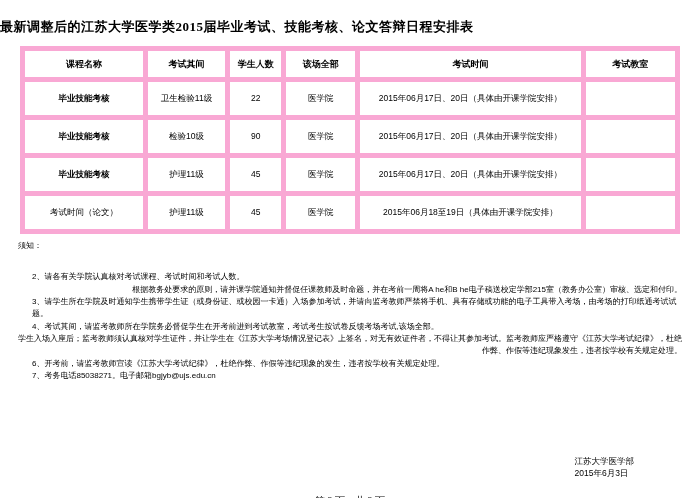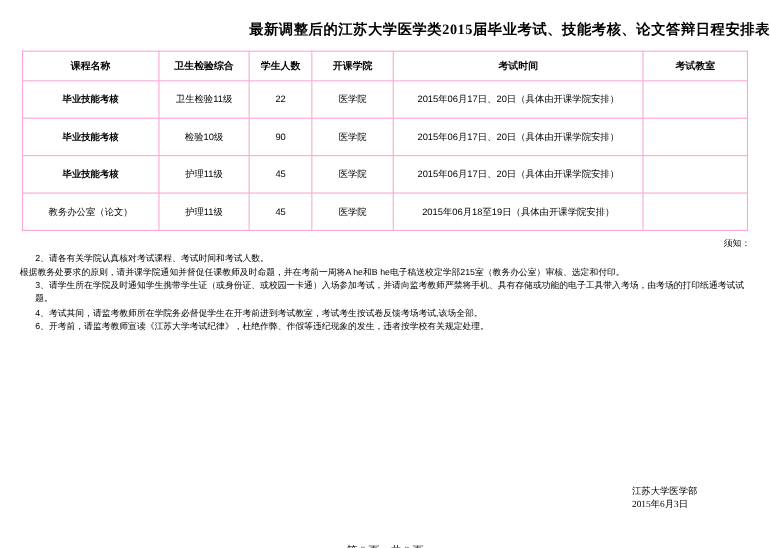--- a/index.html
+++ b/index.html
@@ -15,35 +15,35 @@
     overflow: hidden;
   }
   .page {
     position: relative;
     width: 700px;
     height: 498px;
     box-sizing: border-box;
     padding: 0;
   }
   .doc-title {
-    text-align: right;
+    text-align: left;
     font-size: 13px;
     font-weight: bold;
     letter-spacing: 0.5px;
     margin: 18px 0 10px 0;
     font-family: "Liberation Serif", "DejaVu Serif", serif;
   }
   table.schedule {
     border-collapse: collapse;
     margin: 0 auto;
     width: 660px;
     table-layout: fixed;
   }
   table.schedule th, table.schedule td {
-    border: 1px solid #f9a8d4;
+    border: 5px solid #f9a8d4;
     font-size: 8.5px;
     text-align: center;
     vertical-align: middle;
     padding: 2px 1px;
     line-height: 1.35;
     font-family: "Liberation Sans", "DejaVu Sans", sans-serif;
   }
   table.schedule th {
     font-weight: bold;
     height: 22px;
@@ -65,41 +65,41 @@
   .col5 { width: 220px; }
   .col6 { width: 92px; }
 
   .notes {
     margin: 6px 18px 0 18px;
     font-size: 8px;
     line-height: 1.5;
     font-family: "Liberation Sans", "DejaVu Sans", sans-serif;
   }
   .notes .head {
-    margin-bottom: 1px;
-    text-align: right;
+    margin-bottom: 19px;
   }
   .notes p {
     margin: 0 0 0.5px 0;
     text-indent: 0;
   }
   .notes p.indent {
     padding-left: 14px;
   }
   .notes p.indent2 {
     padding-left: 0px;
+    text-align: right;
   }
   .signature {
     position: absolute;
     right: 66px;
-    bottom: 51px;
+    bottom: 36px;
     font-size: 8.5px;
     line-height: 1.5;
     text-align: left;
-    font-family: Liberation Serif, serif;
+    font-family: Liberation Sans, sans-serif;
   }
   .footer {
     position: absolute;
     bottom: 8px;
     left: 0;
     width: 100%;
     text-align: center;
     font-size: 10px;
     font-family: "Liberation Serif", "DejaVu Serif", serif;
   }
@@ -116,23 +116,23 @@
       <col class="col1">
         <col class="col2">
         <col class="col3">
         <col class="col4">
         <col class="col5">
         <col class="col6">
     </colgroup>
     <thead>
       <tr>
         <th>课程名称</th>
-        <th>卫生检验综合</th>
+        <th>考试其间</th>
         <th>学生人数</th>
-        <th>开课学院</th>
+        <th>该场全部</th>
         <th>考试时间</th>
         <th>考试教室</th>
       </tr>
     </thead>
     <tbody>
       <tr>
         <td class="course bold">毕业技能考核</td>
         <td>卫生检验11级</td>
         <td>22</td>
         <td>医学院</td>
@@ -149,37 +149,39 @@
       </tr>
       <tr>
         <td class="course bold">毕业技能考核</td>
         <td>护理11级</td>
         <td>45</td>
         <td>医学院</td>
         <td>2015年06月17日、20日（具体由开课学院安排）</td>
         <td></td>
       </tr>
       <tr>
-        <td class="course">教务办公室（论文）</td>
+        <td class="course">考试时间（论文）</td>
         <td>护理11级</td>
         <td>45</td>
         <td>医学院</td>
         <td>2015年06月18至19日（具体由开课学院安排）</td>
         <td></td>
       </tr>
     </tbody>
   </table>
 
   <div class="notes">
     <p class="head">须知：</p>
     <p class="indent">2、请各有关学院认真核对考试课程、考试时间和考试人数。</p>
     <p class="indent2">根据教务处要求的原则，请并课学院通知并督促任课教师及时命题，并在考前一周将A he和B he电子稿送校定学部215室（教务办公室）审核、选定和付印。</p>
     <p class="indent">3、请学生所在学院及时通知学生携带学生证（或身份证、或校园一卡通）入场参加考试，并请向监考教师严禁将手机、具有存储或功能的电子工具带入考场，由考场的打印纸通考试试题。</p>
     <p class="indent">4、考试其间，请监考教师所在学院务必督促学生在开考前进到考试教室，考试考生按试卷反馈考场考试,该场全部。</p>
+    <p class="indent2">学生入场入座后；监考教师须认真核对学生证件，并让学生在《江苏大学考场情况登记表》上签名，对无有效证件者，不得让其参加考试。监考教师应严格遵守《江苏大学考试纪律》，杜绝作弊、作假等违纪现象发生，违者按学校有关规定处理。</p>
     <p class="indent">6、开考前，请监考教师宣读《江苏大学考试纪律》，杜绝作弊、作假等违纪现象的发生，违者按学校有关规定处理。</p>
+    <p class="indent">7、考务电话85038271。电子邮箱bgjyb@ujs.edu.cn</p>
   </div>
 
   <div class="signature">
     <div>江苏大学医学部</div>
     <div>2015年6月3日</div>
   </div>
 
   <div class="footer">第 2 页，共 2 页</div>
 
 </div>

